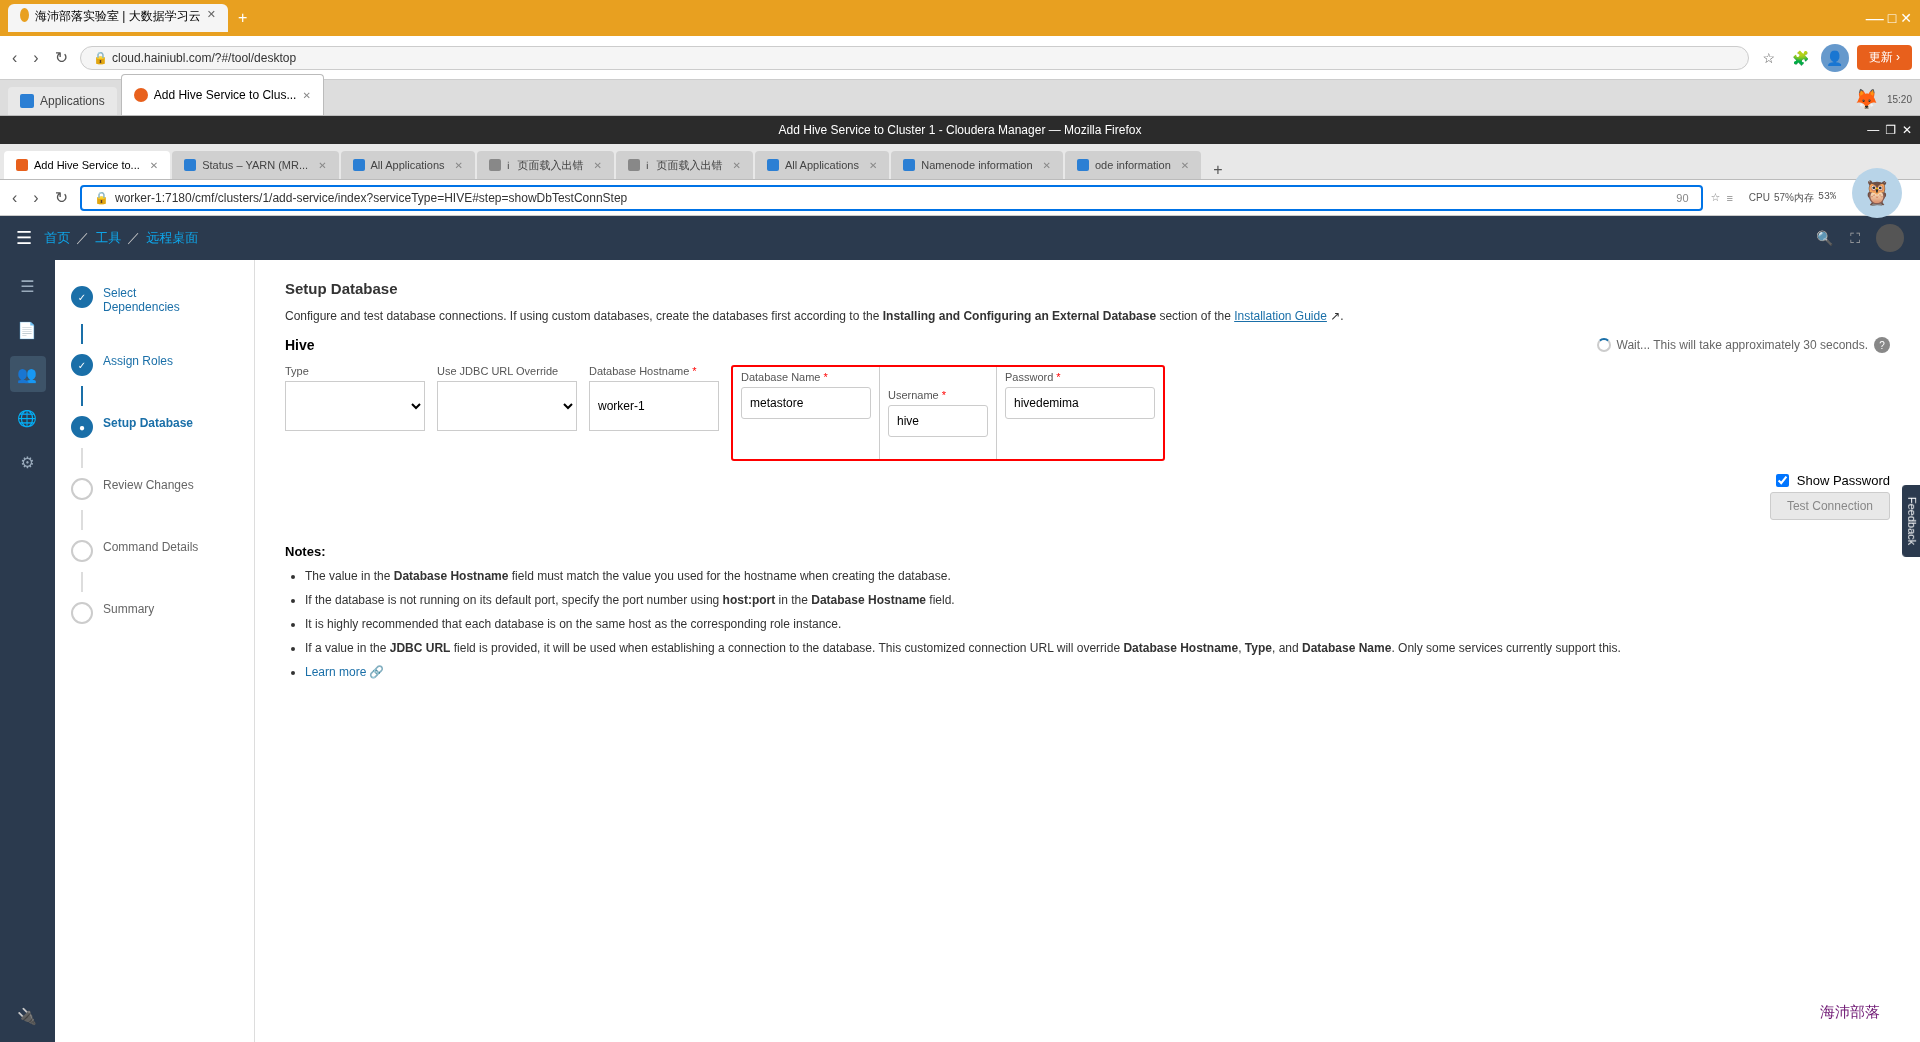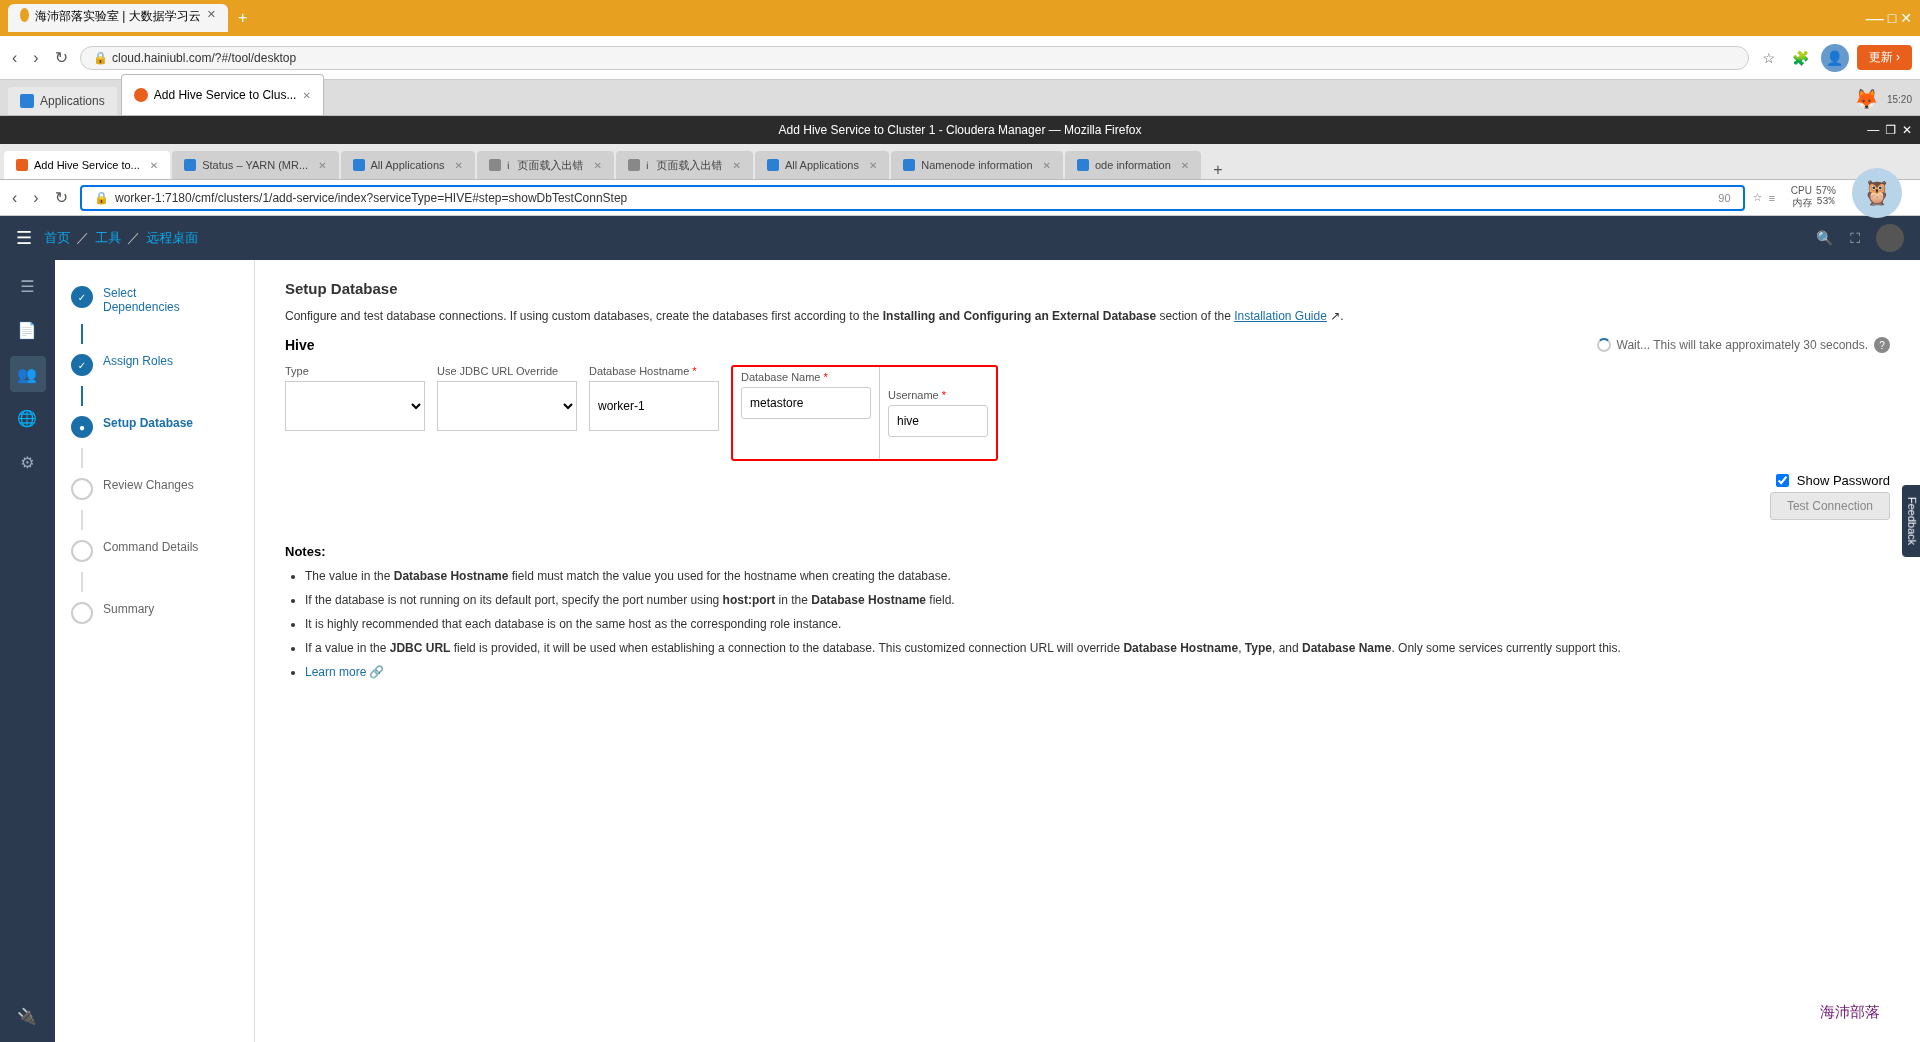--- a/index.html
+++ b/index.html
@@ -388,21 +388,21 @@
       <div style="flex:1;border:2px solid #0073e6;border-radius:4px;padding:4px 12px;font-size:12px;display:flex;align-items:center;gap:6px;background:#fff;">
         <span>🔒</span>
         <span style="flex:1;color:#333;overflow:hidden;text-overflow:ellipsis;white-space:nowrap;">worker-1:7180/cmf/clusters/1/add-service/index?serviceType=HIVE#step=showDbTestConnStep</span>
         <span style="font-size:11px;color:#888;">90</span>
       </div>
       <div class="ff-url-right">
         <span>☆</span>
         <span>≡</span>
       </div>
 
-      <div style="display:flex;flex-direction:column;align-items:center;font-size:10px;color:#555;margin-left:8px;">
+      <div style="display:flex;align-items:center;font-size:10px;color:#555;margin-left:8px;">
         <div style="display:flex;gap:4px;">
           <span>CPU</span>
           <span>57%</span>
         </div>
         <div style="display:flex;gap:4px;font-family:Liberation Mono, monospace;">
           <span>内存</span>
           <span>53%</span>
         </div>
       </div>
 
@@ -522,20 +522,24 @@
               </div>
 
               <div style="border:2px solid red;border-radius:3px;display:flex;gap:0;">
                 <div class="form-group" style="padding:4px 8px;">
                   <label><span>Database Name</span> <span style="color:red;">*</span></label>
                   <input type="text" style="width: 130px; border: 1px solid rgb(204, 204, 204); border-radius: 3px; padding: 4px 8px; font-size: 12px; height: 32px;" value="metastore">
                 </div>
                 <div class="form-group" style="padding:22px 8px;border-left:1px solid #ccc;">
                   <label><span>Username</span> <span style="color:red;">*</span></label>
                   <input type="text" style="width: 100px; border: 1px solid rgb(204, 204, 204); border-radius: 3px; padding: 4px 8px; font-size: 12px; height: 32px;" value="hive">
+                </div>
+                <div class="form-group" style="padding:4px 8px;border-left:1px solid #ccc;">
+                  <label><span>Password</span> <span style="color:red;">*</span></label>
+                  <input type="text" style="width: 150px; border: 1px solid rgb(204, 204, 204); border-radius: 3px; padding: 4px 8px; font-size: 12px; height: 32px;" value="hivedemima">
                 </div>
               </div>
             </div>
 
             <div style="display:flex;justify-content:flex-end;align-items:center;gap:8px;margin-top:12px;">
               <input type="checkbox" checked="" style="">
               <label>Show Password</label>
             </div>
             <div style="display:flex;justify-content:flex-end;margin-top:4px;">
               <button class="test-conn-btn">Test Connection</button>

